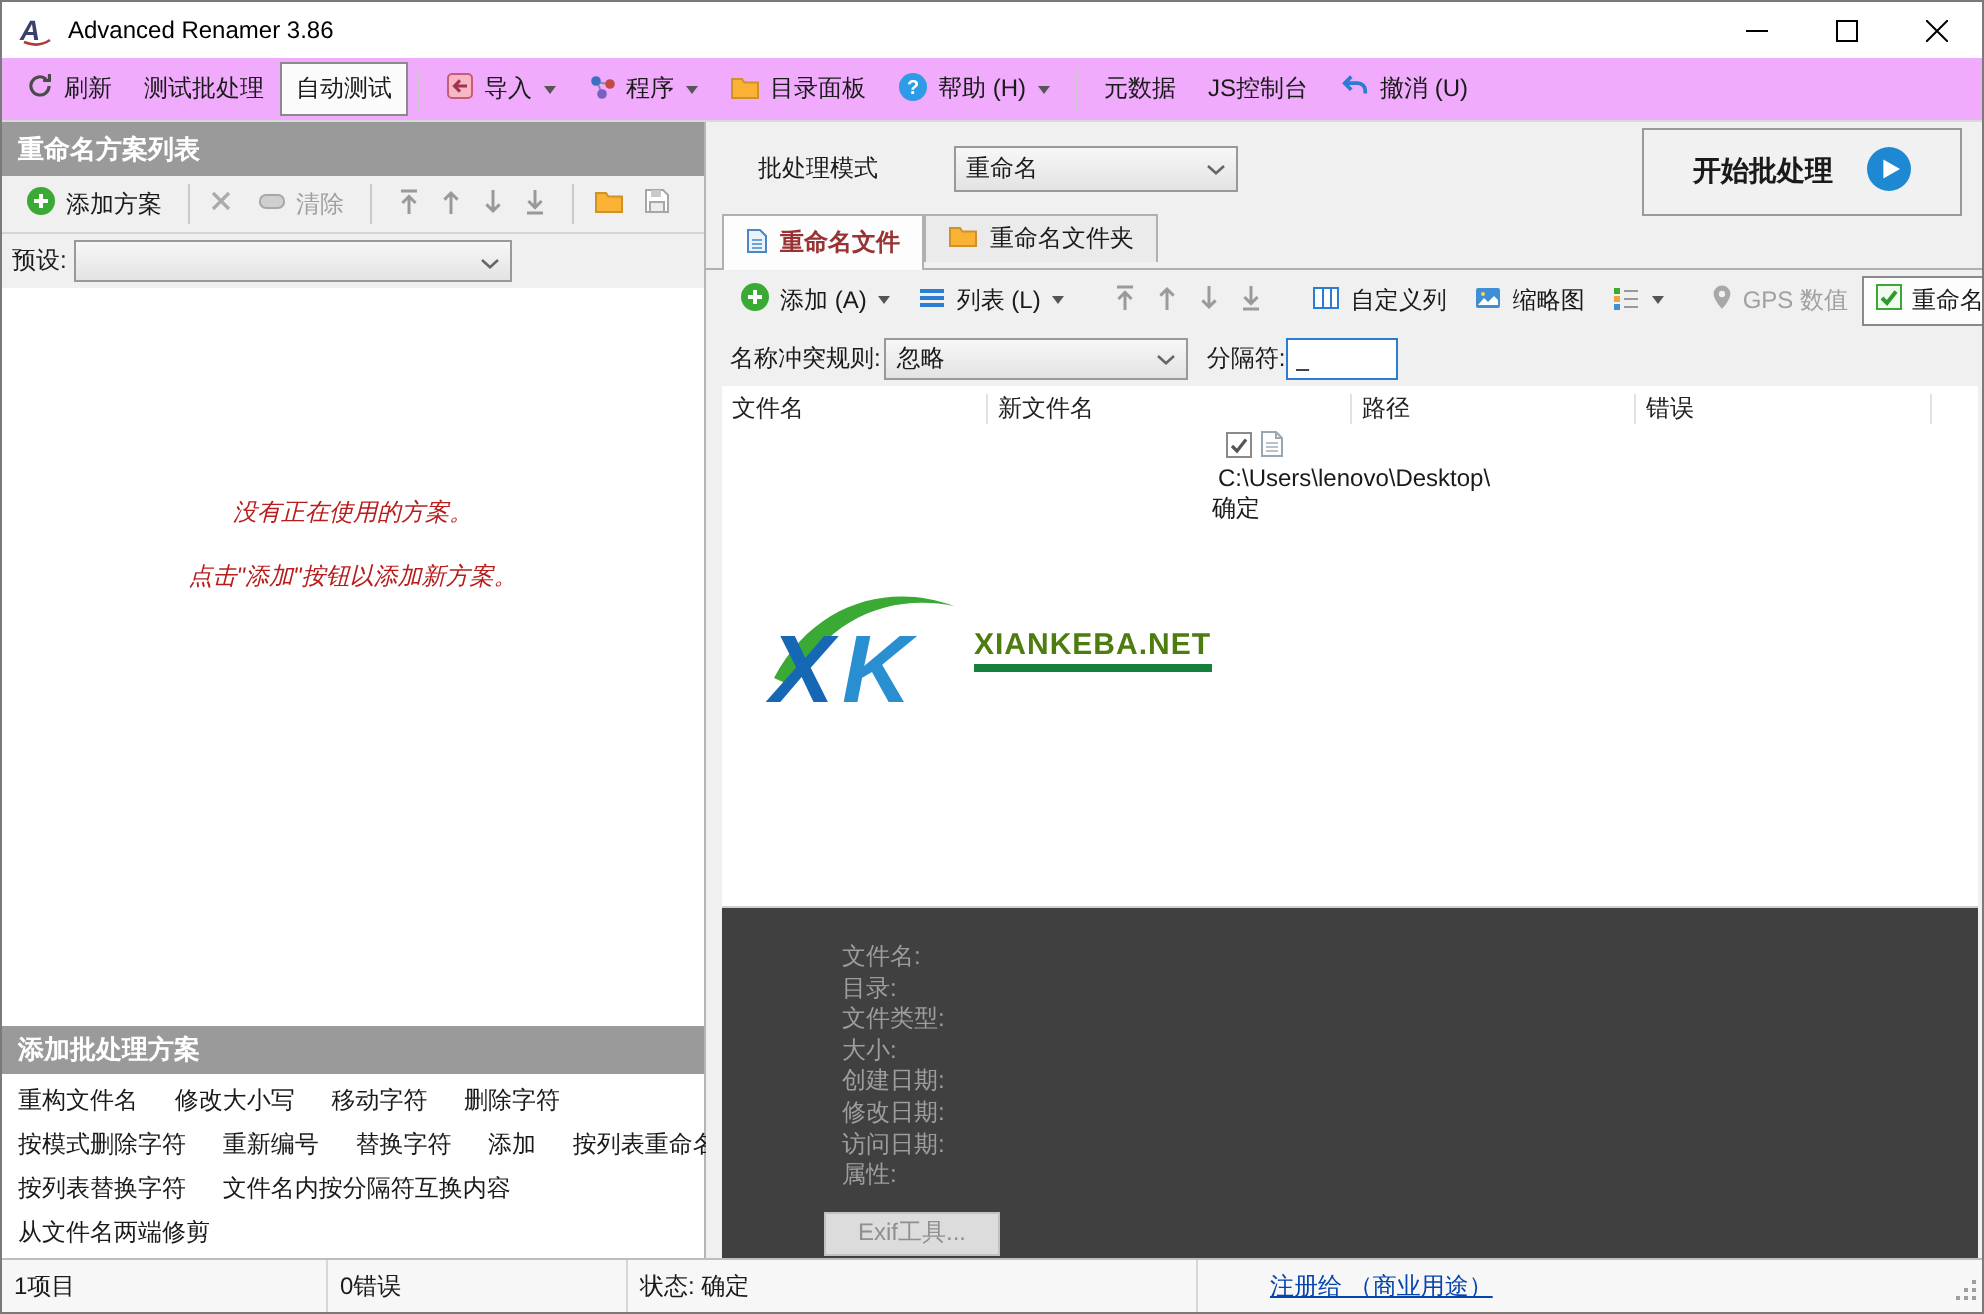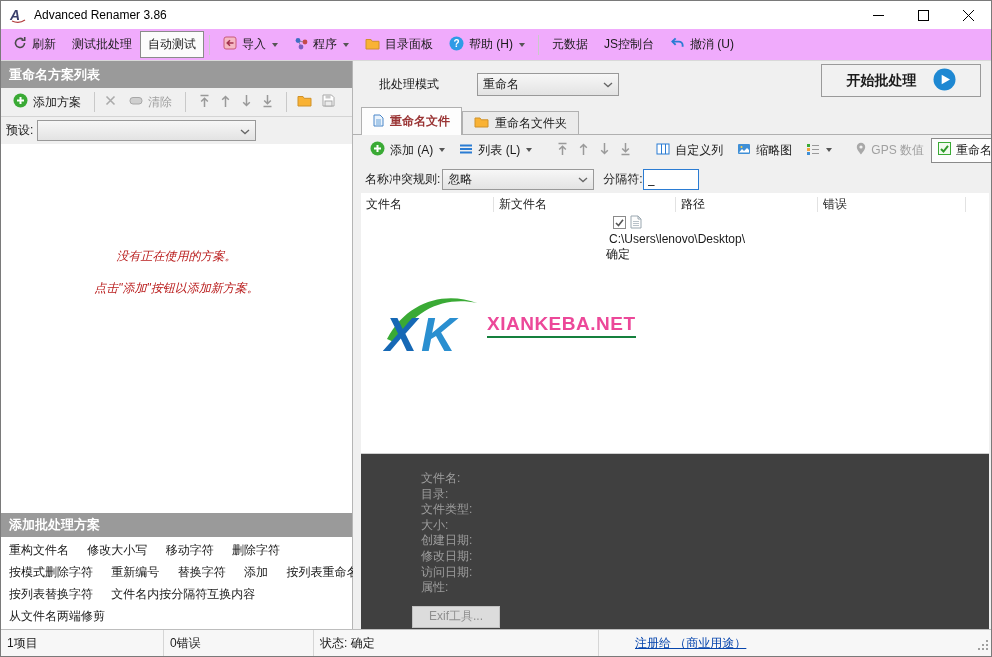--- a/index.html
+++ b/index.html
@@ -48,25 +48,25 @@
   .methods-head { height:24px; background:#9a9a9a; color:#fff; font-weight:bold; font-size:13px;
                   display:flex; align-items:center; padding-left:8px; flex:none; }
   .methods { background:#fff; padding:2px 8px; flex:none; }
   .mrow { line-height:22px; white-space:nowrap; }
   .mrow span { margin-right:15px; cursor:default; }
 
   
   .batch-row { height:46px; display:flex; align-items:center; padding-left:26px; position:relative; flex:none; }
   .batch-label { margin-right:38px; }
   .combo-batch { width:142px; flex:none; height:23px; }
-  .start-btn { position:absolute; right:10px; top:3px; width:160px; height:33px; background:#f1f1f1;
+  .start-btn { position:absolute; right:10px; top:3px; width:160px; height:44px; background:#f1f1f1;
                border:1px solid #9a9a9a; display:flex; align-items:center; justify-content:center;
                gap:16px; font-weight:bold; font-size:14px; }
 
-  .tabs { display:flex; padding-left:8px; align-items:flex-end; height:28px; position:relative; flex:none; }
+  .tabs { display:flex; padding-left:8px; height:28px; position:relative; flex:none; }
   .tabs::after { content:""; position:absolute; left:0; right:0; bottom:0; height:1px; background:#b0b0b0; }
   .tab { display:flex; gap:6px; align-items:center; padding:0 11px; border:1px solid #b0b0b0;
          border-bottom:none; background:#ebebeb; height:24px; position:relative; }
   .tab.active { background:#fdfdfd; height:28px; z-index:2; color:#993333; font-weight:bold; }
 
   .tab-body { flex:1; display:flex; flex-direction:column; margin:0 2px 0 8px; min-height:0; }
   .ftb { height:30px; display:flex; align-items:center; padding:0 2px; flex:none; }
   .ftb .tbtn { padding:3px 6px; }
   .match-on { border-color:#8a8a8a; background:#fdfdfd; }
 
@@ -80,22 +80,22 @@
   .thead { display:flex; height:22px; align-items:center; color:#222; }
   .th { padding-left:5px; border-right:1px solid #e2e2e2; height:15px; line-height:15px; }
   .trow { display:flex; height:22px; align-items:center;flex-direction:column; }
   .td { padding-left:5px; overflow:hidden; white-space:nowrap; }
   .c1 { width:133px; flex:none; } .c2 { width:182px; flex:none; }
   .c3 { width:142px; flex:none; } .c4 { width:148px; flex:none; }
   .cell-icons { display:flex; align-items:center; gap:4px; padding-left:4px; }
 
   .watermark { position:absolute; left:22px; top:98px; display:flex; align-items:center; gap:8px; }
   .wm-title { color:#3aaa35; font-weight:bold; font-style:italic; font-size:27px; letter-spacing:1px; }
-  .wm-site { color:#ec4899; font-weight:bold; font-size:19px; letter-spacing:0.5px;
-             border-bottom:2px solid #15803d; padding-bottom:1px; display:inline-block; margin-top:2px; }
+  .wm-site { color:#4d7c0f; font-weight:bold; font-size:15px; letter-spacing:0.5px;
+             border-bottom:4px solid #15803d; padding-bottom:1px; display:inline-block; margin-top:2px; }
 
   .info { flex:1; padding:17px 0 0 60px; color:#9d9d9d; line-height:15.6px; background:#404040; }
   .exif-btn { margin-top:10px; margin-left:-9px; width:88px; height:22px; background:#dcdcdc;
               border:1px solid #c2c2c2; color:#8f8f8f; display:flex; align-items:center; justify-content:center; }
 
   
   .status { height:27px; border-top:1px solid #bdbdbd; background:#f7f7f7; display:flex;
             align-items:stretch; position:relative; }
   .sc { display:flex; align-items:center; padding-left:6px; border-right:1px solid #d6d6d6; }
   .sc1 { width:163px; } .sc2 { width:150px; } .sc3 { width:285px; }

